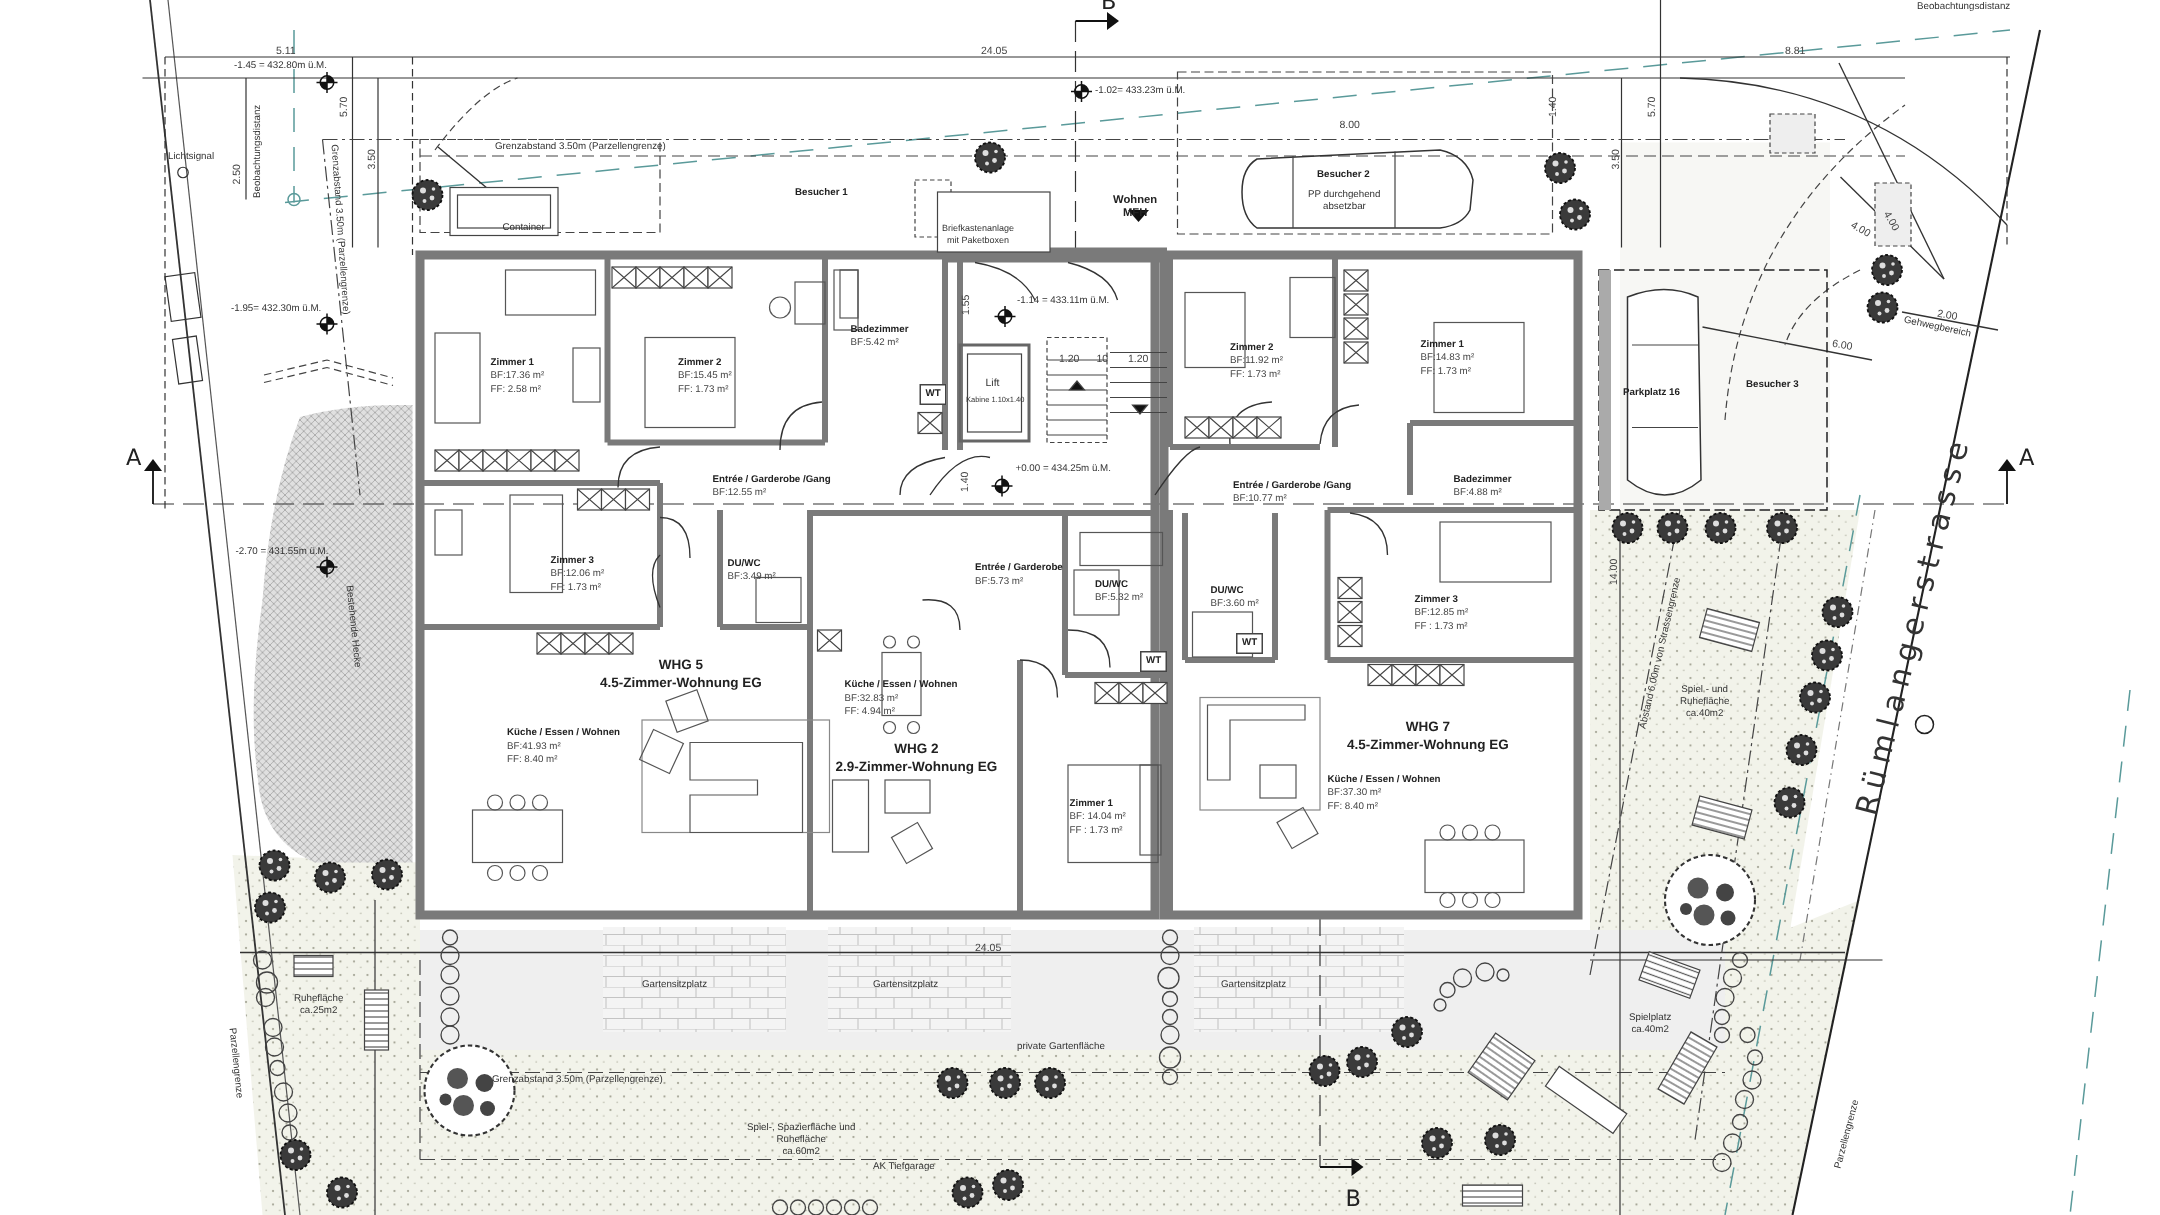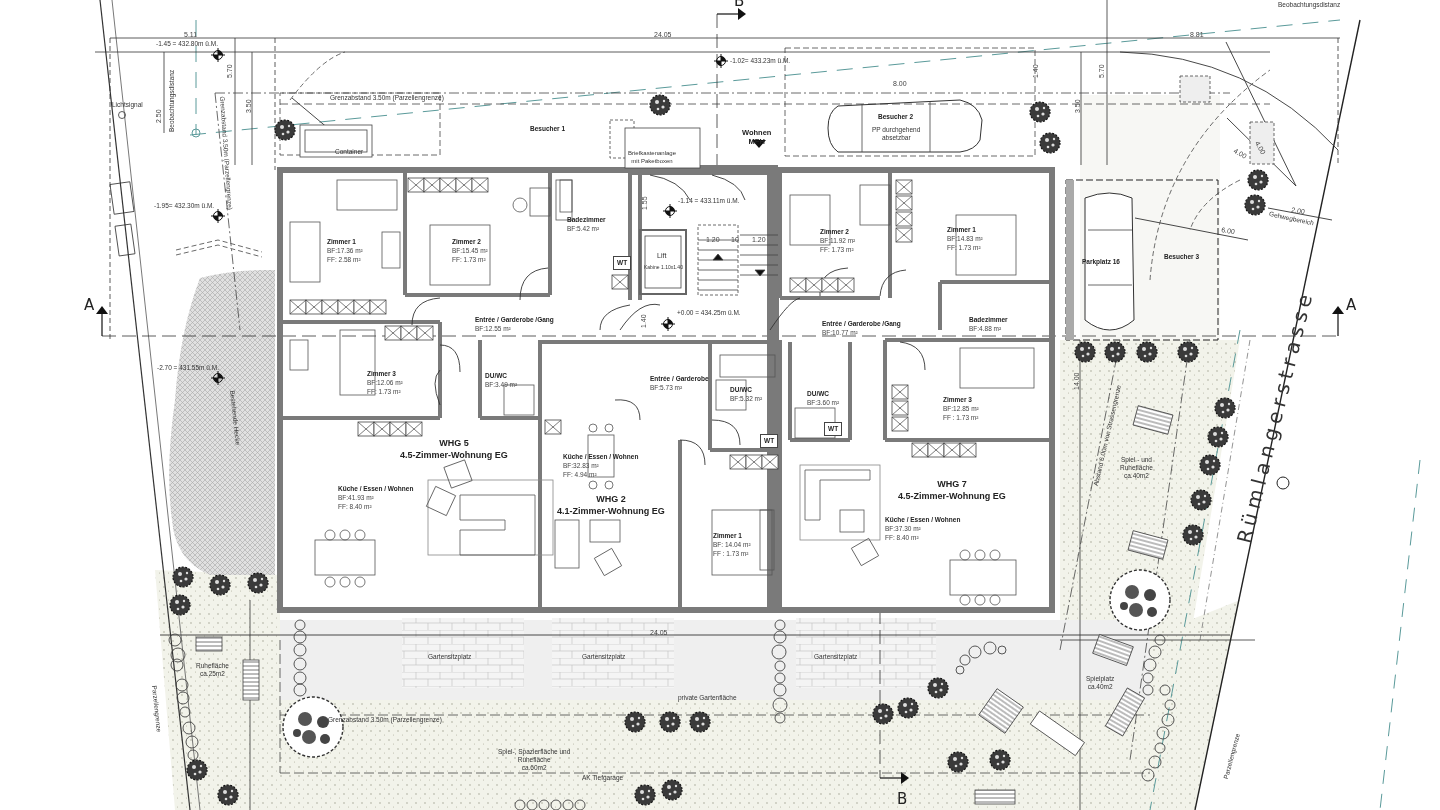--- a/index.html
+++ b/index.html
@@ -585,21 +585,21 @@
   <span class="v">BF:32.83 m²</span>
   <span class="v">FF:  4.94 m²</span>
 </div>
 <div class="room" style="left:713px;top:532px;">
   <span class="n">Zimmer 1</span>
   <span class="v">BF: 14.04 m²</span>
   <span class="v">FF :  1.73 m²</span>
 </div>
 <div class="whg" style="left:557px;top:494px;">
   <span>WHG 2</span>
-  <span>4.1-Zimmer-Wohnung EG</span>
+  <span>2.9-Zimmer-Wohnung EG</span>
 </div>
 
 <div class="room" style="left:820px;top:228px;">
   <span class="n">Zimmer 2</span>
   <span class="v">BF:11.92 m²</span>
   <span class="v">FF:  1.73 m²</span>
 </div>
 <div class="room" style="left:947px;top:226px;">
   <span class="n">Zimmer 1</span>
   <span class="v">BF:14.83 m²</span>

